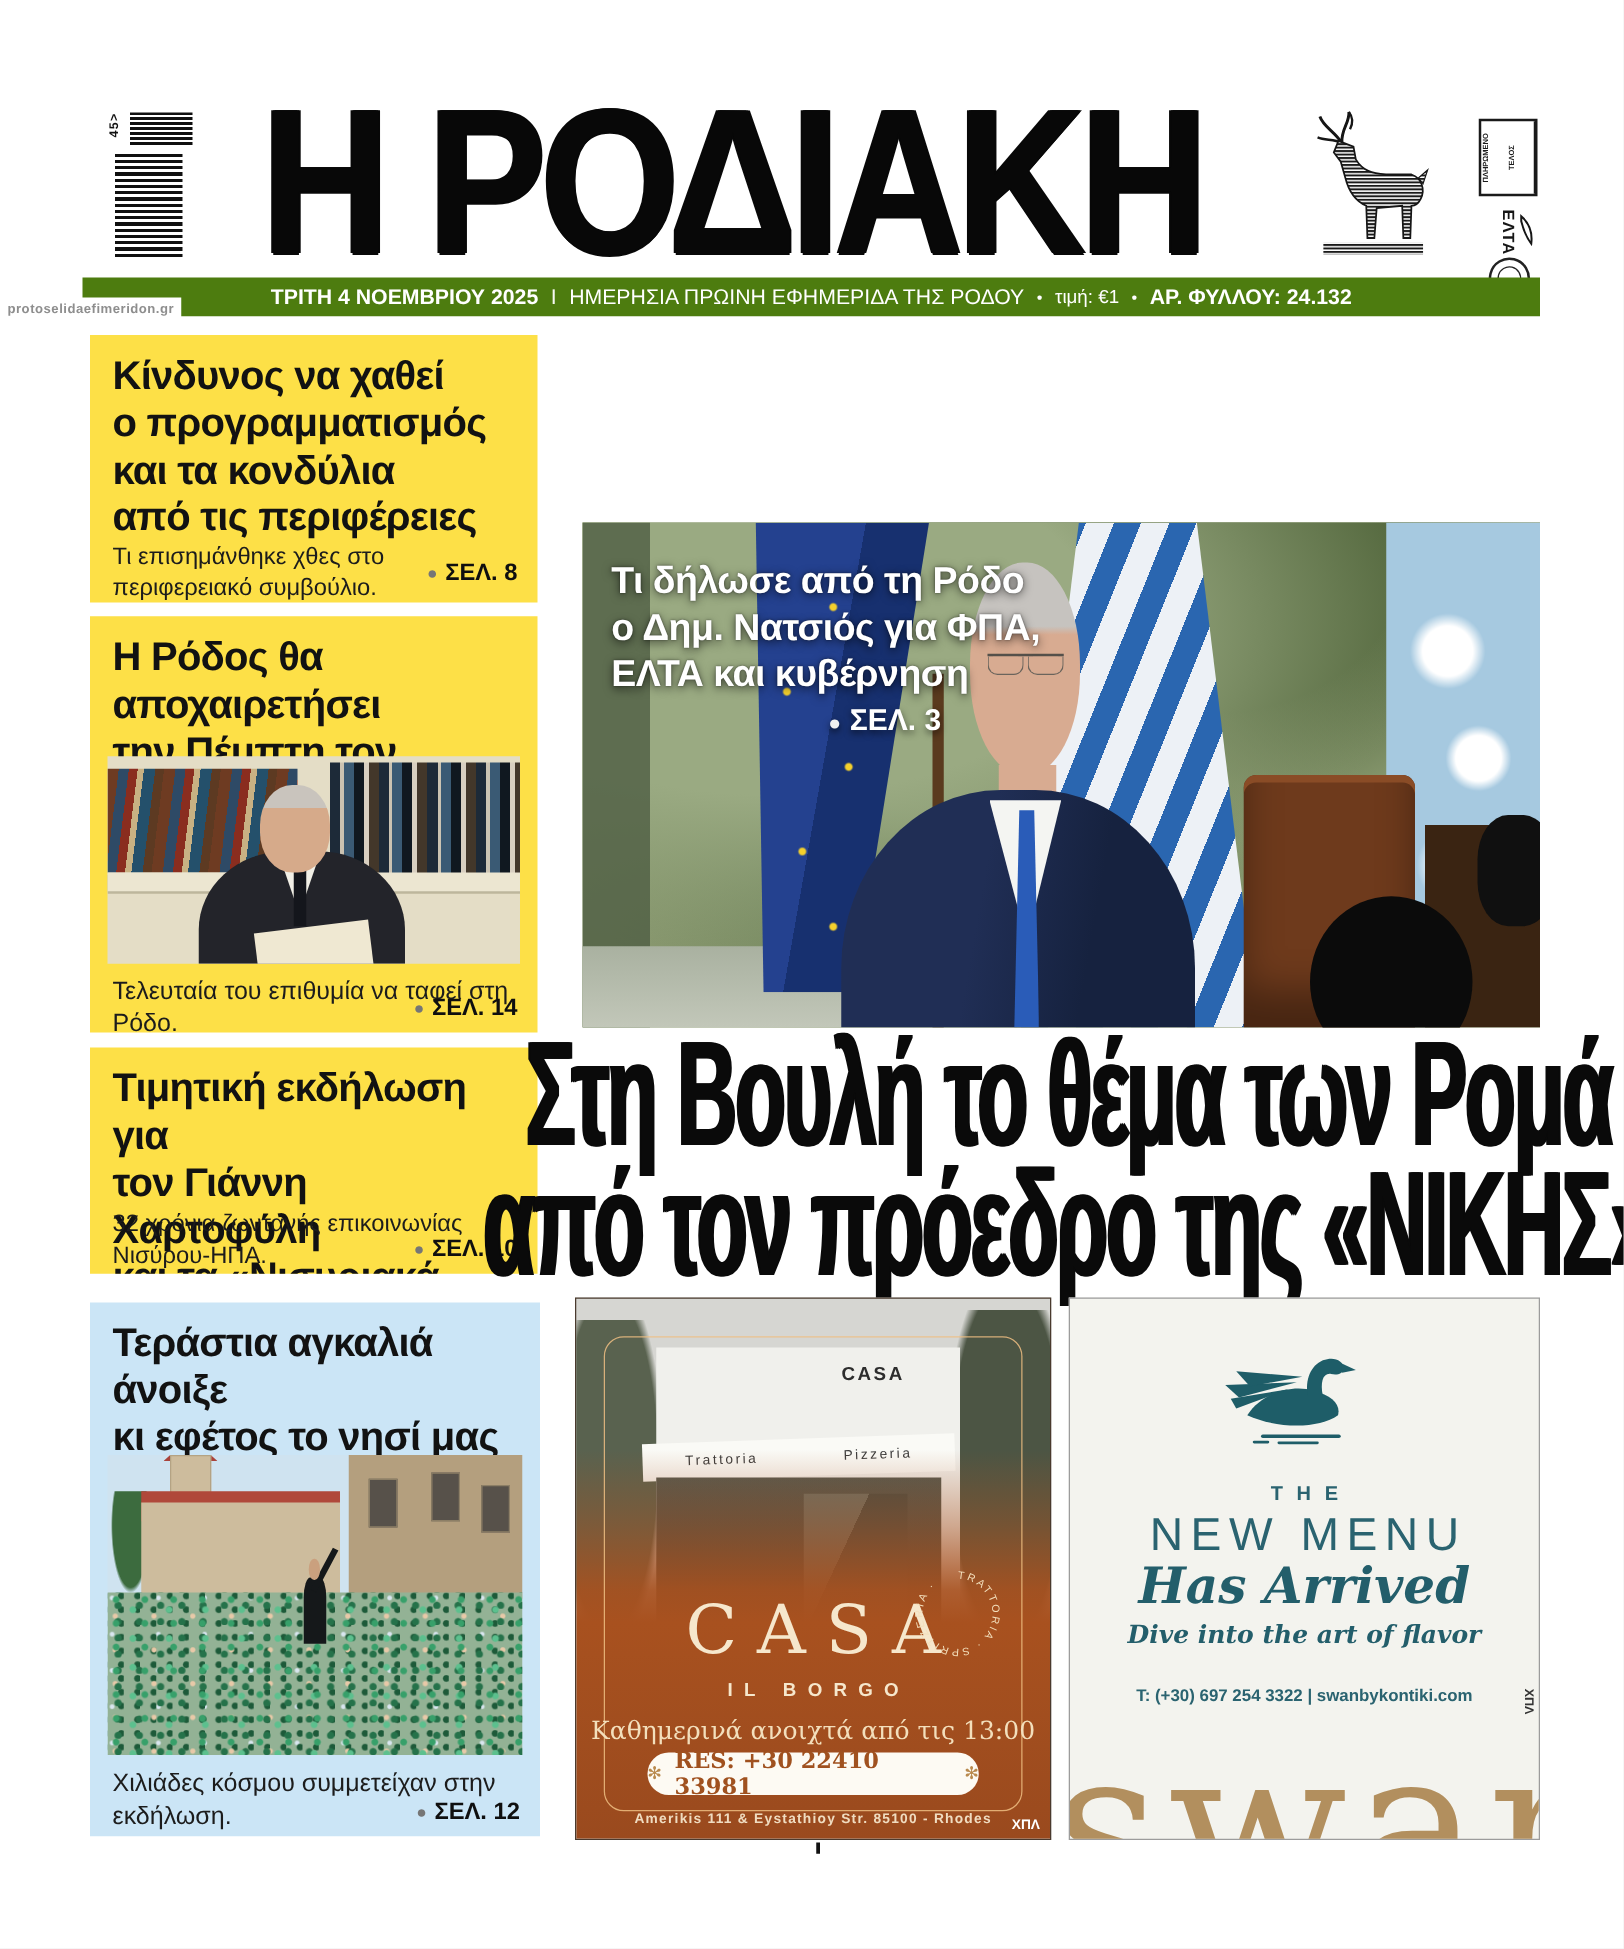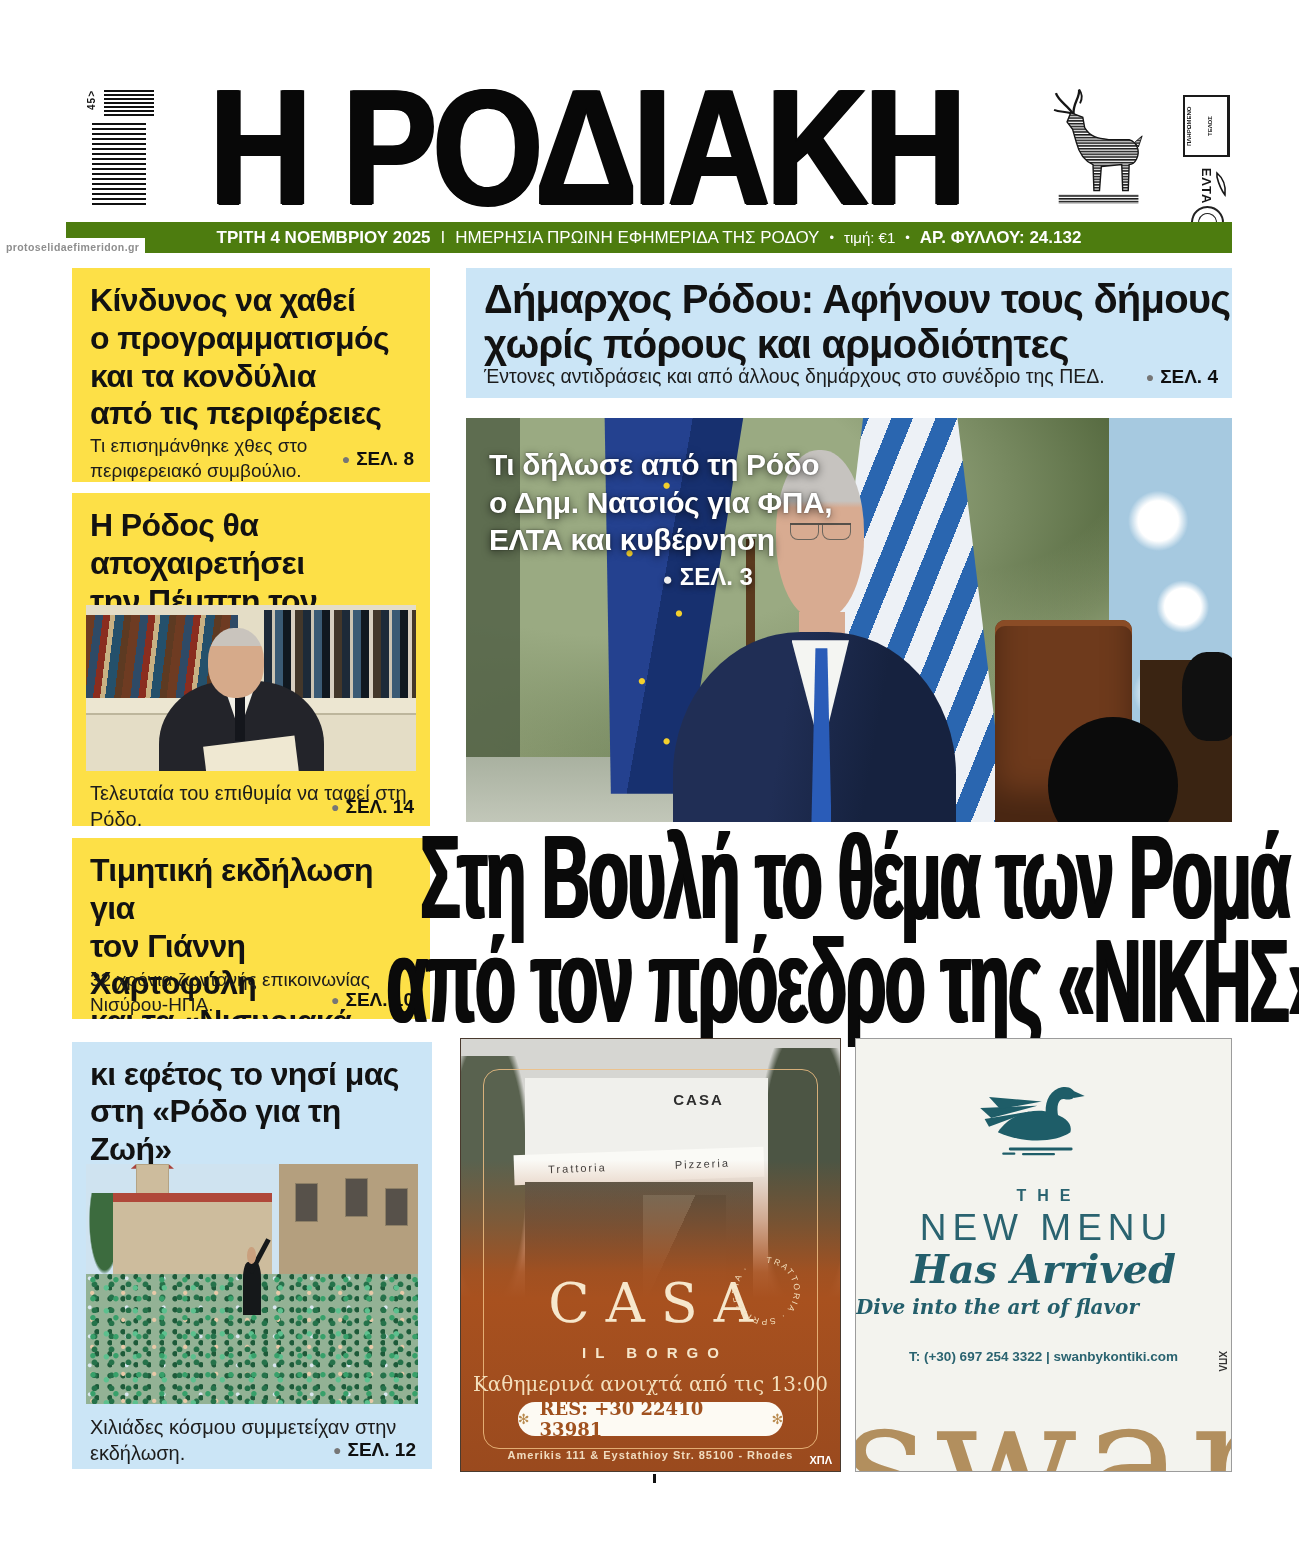--- a/index.html
+++ b/index.html
@@ -185,21 +185,21 @@
   .swanad{position:absolute;left:855px;top:1038px;width:377px;height:434px;overflow:hidden;
     background:#f3f3ee;border:1px solid #9c9c9c;}
   .swanad .swan-svg{position:absolute;left:50%;top:36px;transform:translateX(-50%);}
   .swanad .the{position:absolute;left:0;top:148px;width:100%;text-align:center;font-size:16px;
     letter-spacing:11px;color:#2a6370;font-weight:bold;text-indent:11px;}
   .swanad .menu{position:absolute;left:0;top:168px;width:100%;text-align:center;font-size:37px;
     letter-spacing:6px;color:#2a6370;font-weight:normal;text-indent:6px;}
   .swanad .arrived{position:absolute;left:0;top:206px;width:100%;text-align:center;
     font-family:"DejaVu Serif","Liberation Serif",serif;font-style:italic;font-weight:bold;
     font-size:40px;color:#235e6b;}
-  .swanad .tagline{position:absolute;left:0;top:256px;width:100%;text-align:left;
+  .swanad .tagline{position:absolute;left:0;top:256px;width:100%;text-align:center;
     font-family:"DejaVu Serif","Liberation Serif",serif;font-style:italic;font-weight:bold;
     font-size:20px;color:#235e6b;}
   .swanad .contact{position:absolute;left:0;top:310px;width:100%;text-align:center;font-size:13.5px;
     font-weight:bold;color:#2a6370;}
   .swanad .wordmark{position:absolute;left:-14px;top:338px;width:110%;
     font-family:"DejaVu Serif","Liberation Serif",serif;font-size:168px;line-height:1;
     color:#b28f5e;letter-spacing:6px;white-space:nowrap;}
   .swanad .vtag{position:absolute;right:3px;top:312px;writing-mode:vertical-rl;font-size:10px;
     font-weight:bold;color:#333;}
 
@@ -303,20 +303,21 @@
       <span data-name="title-line">και τα «Νισυριακά Νέα»</span>
     </div>
     <div class="sub" style="top:130px;width:340px;" data-name="article-subtitle">32 χρόνια ζωντανής επικοινωνίας Νισύρου-ΗΠΑ.</div>
     <div class="ref" style="right:16px;bottom:8px;" data-name="page-reference">
       <span class="dot" data-name="bullet-icon">●</span><span data-name="page-ref-label">ΣΕΛ. 10</span>
     </div>
   </div>
 
   <div class="box lblue" style="left:72px;top:1042px;width:360px;height:427px;" data-name="article-rodos-gia-ti-zoi">
     <div class="title" style="font-size:32px;line-height:1.17;" data-name="article-title">
+      <span data-name="title-line">Τεράστια αγκαλιά άνοιξε</span>
       <span data-name="title-line">κι εφέτος το νησί μας</span>
       <span data-name="title-line">στη «Ρόδο για τη Ζωή»</span>
     </div>
     <div class="photo ph-crowd" style="left:14px;top:122px;width:332px;height:240px;" data-name="article-photo-crowd-event">
       <div class="palm" data-name="palm-tree"></div>
       <div class="tower-top" data-name="church-tower-roof"></div>
       <div class="tower" data-name="church-tower"></div>
       <div class="roof" data-name="church-roof"></div>
       <div class="church" data-name="church-building"></div>
       <div class="stone" data-name="stone-building"></div>
@@ -329,30 +330,20 @@
         <div class="arm" data-name="man-arm"></div>
         <div class="head" data-name="man-head"></div>
       </div>
     </div>
     <div class="sub" style="top:372px;width:330px;font-size:20px;" data-name="photo-caption">Χιλιάδες κόσμου συμμετείχαν στην εκδήλωση.</div>
     <div class="ref" style="right:16px;bottom:8px;" data-name="page-reference">
       <span class="dot" data-name="bullet-icon">●</span><span data-name="page-ref-label">ΣΕΛ. 12</span>
     </div>
   </div>
 
-  <div class="box lblue lead-box" data-name="lead-article-mayor">
-    <div class="title" data-name="lead-article-title">
-      <span data-name="title-line">Δήμαρχος Ρόδου: Αφήνουν τους δήμους</span>
-      <span data-name="title-line">χωρίς πόρους και αρμοδιότητες</span>
-    </div>
-    <div class="sub" data-name="lead-article-subtitle">Έντονες αντιδράσεις και από άλλους δημάρχους στο συνέδριο της ΠΕΔ.</div>
-    <div class="ref" data-name="page-reference">
-      <span class="dot" data-name="bullet-icon">●</span><span data-name="page-ref-label">ΣΕΛ. 4</span>
-    </div>
-  </div>
 
   <div class="lead-photo" data-name="lead-photo-natsios">
     <div class="lp-dark" data-name="wall-shadow"></div>
     <div class="lp-band" data-name="wall-lower-band"></div>
     <div class="lp-eu" data-name="eu-flag"></div>
     <div class="lp-pole" data-name="flag-pole"></div>
     <div class="lp-greek" data-name="greek-flag"></div>
     <div class="lp-flag-r" data-name="light-blue-flag"></div>
     <div class="lp-chair" data-name="wooden-chair"></div>
     <div class="lp-chair2" data-name="dark-chair"></div>

